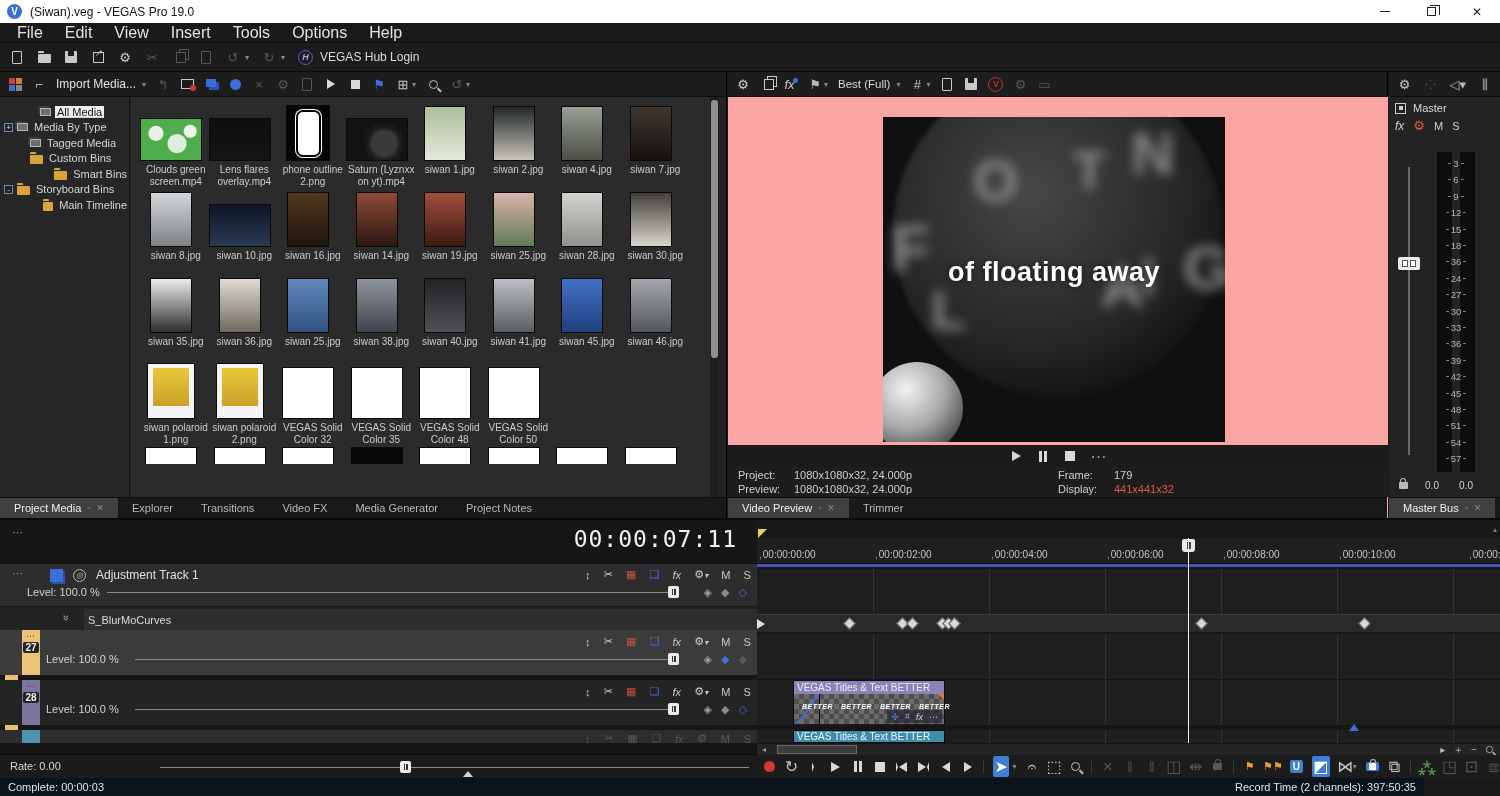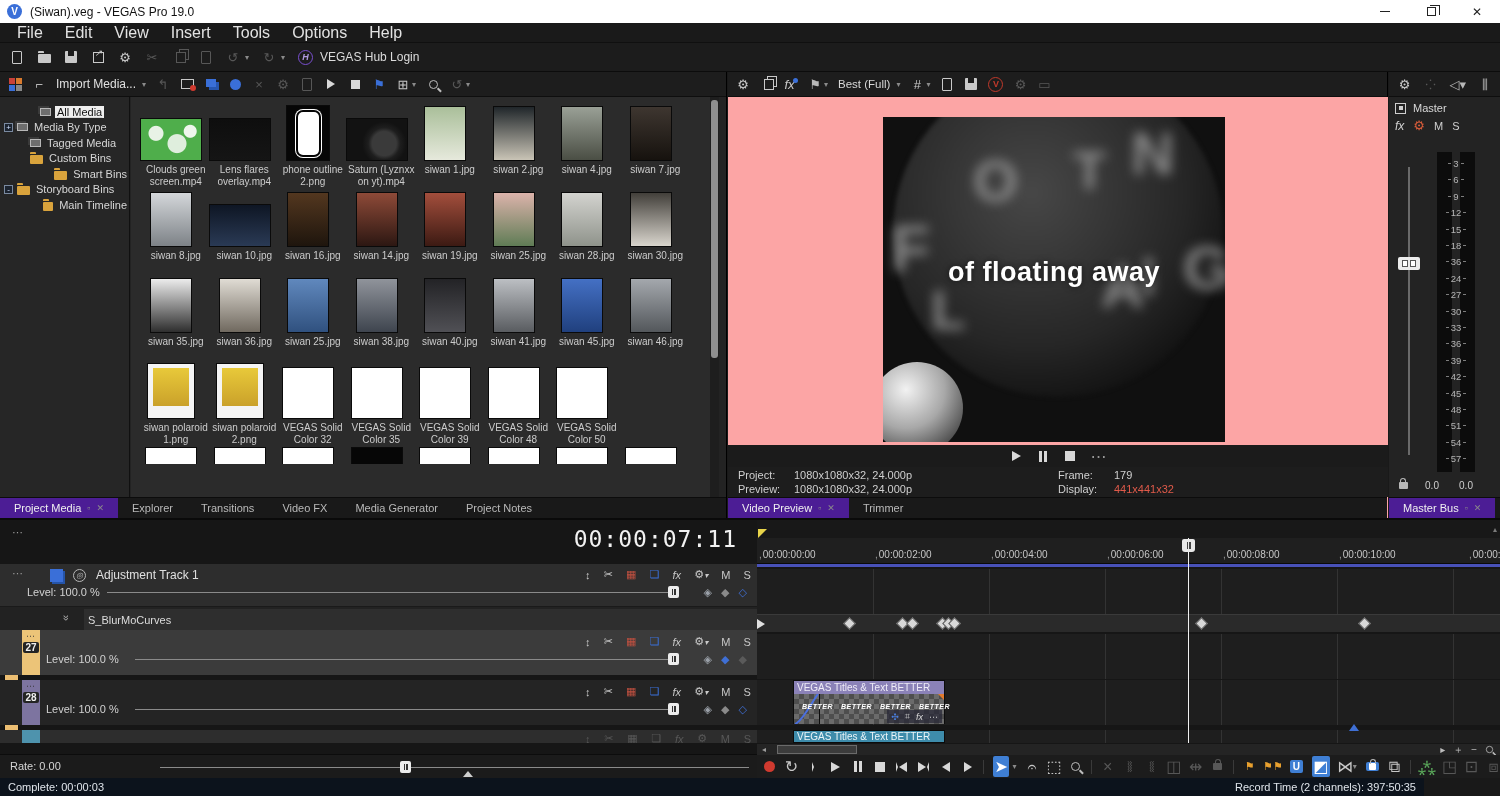--- a/index.html
+++ b/index.html
@@ -92,21 +92,21 @@
   .th.phone::before { content:""; position:absolute; left:11px; top:6px; width:21px; height:43px; background:#fff; border-radius:5px; box-shadow:0 0 0 2px #060606, 0 0 0 3px #fff; }
   .th.saturn { background:#121212; background-image:radial-gradient(circle at 62% 60%, #3a3a3a 0 12px, #1e1e1e 16px, transparent 22px); }
   .checker { background-color:#6b6b6b; background-image:linear-gradient(45deg,#4e4e4e 25%,transparent 25%,transparent 75%,#4e4e4e 75%), linear-gradient(45deg,#4e4e4e 25%,transparent 25%,transparent 75%,#4e4e4e 75%); background-size:10px 10px; background-position:0 0,5px 5px; }
   .partial-row { display:grid; grid-template-columns:repeat(8,68.5px); }
   .partial-row .pth { width:52px; height:17px; margin:0 auto; border:1px solid #0a0a0a; border-bottom:none; }
   .vscroll { position:absolute; right:7px; top:25px; width:9px; height:400px; background:#1e1e1e; }
   .vscroll .vthumb { position:absolute; left:1px; top:3px; width:7px; height:258px; background:#8f8f8f; border-radius:3px; }
 
   .tabbar { position:absolute; left:0; bottom:0; width:100%; height:21px; background:#191919; display:flex; align-items:stretch; border-top:1px solid #0c0c0c; }
   .tab { display:flex; align-items:center; padding:0 14px; font-size:11px; color:#b9b9b9; gap:6px; }
-  .tab.active { background:#4c1d95; color:#f0f0f0; }
+  .tab.active { background:#404040; color:#f0f0f0; }
   .tab .mini { color:#8a8a8a; font-size:9px; }
 
   
   .preview-panel { position:absolute; left:728px; top:72px; width:660px; height:446px; background:#1b1b1b; border-right:1px solid #000; }
   .pv-quality { color:#d8d8d8; font-size:11.5px; }
   .stage { position:absolute; left:0; top:25px; width:660px; height:432px; background:#fca5a5; }
   .video { position:absolute; left:155px; top:20px; width:342px; height:325px; background:#101010; overflow:hidden; }
   .sphere-big { position:absolute; left:10px; top:-50px; width:330px; height:330px; border-radius:50%; background:radial-gradient(circle at 42% 38%, #474747, #262626 55%, #141414 75%); filter:blur(2px); }
   .sphere-small { position:absolute; left:-12px; top:245px; width:92px; height:92px; border-radius:50%; background:radial-gradient(circle at 38% 30%, #f2f2f2, #a8a8a8 45%, #4a4a4a 80%); }
   .fl-letter { position:absolute; color:#9a9a9a; font-weight:bold; filter:blur(6px); opacity:.85; font-family:"Liberation Sans", sans-serif; }
@@ -512,26 +512,20 @@
             <div class="label">VEGAS Solid Color 32</div>
           </div>
           <div class="cell">
             <div class="box">
               <div class="th square"></div>
             </div>
             <div class="label">VEGAS Solid Color 35</div>
           </div>
           <div class="cell">
             <div class="box">
-              <div class="th square checker"></div>
-            </div>
-            <div class="label">VEGAS Solid Color 39</div>
-          </div>
-          <div class="cell">
-            <div class="box">
               <div class="th square"></div>
             </div>
             <div class="label">VEGAS Solid Color 48</div>
           </div>
           <div class="cell">
             <div class="box">
               <div class="th square"></div>
             </div>
             <div class="label">VEGAS Solid Color 50</div>
           </div>

